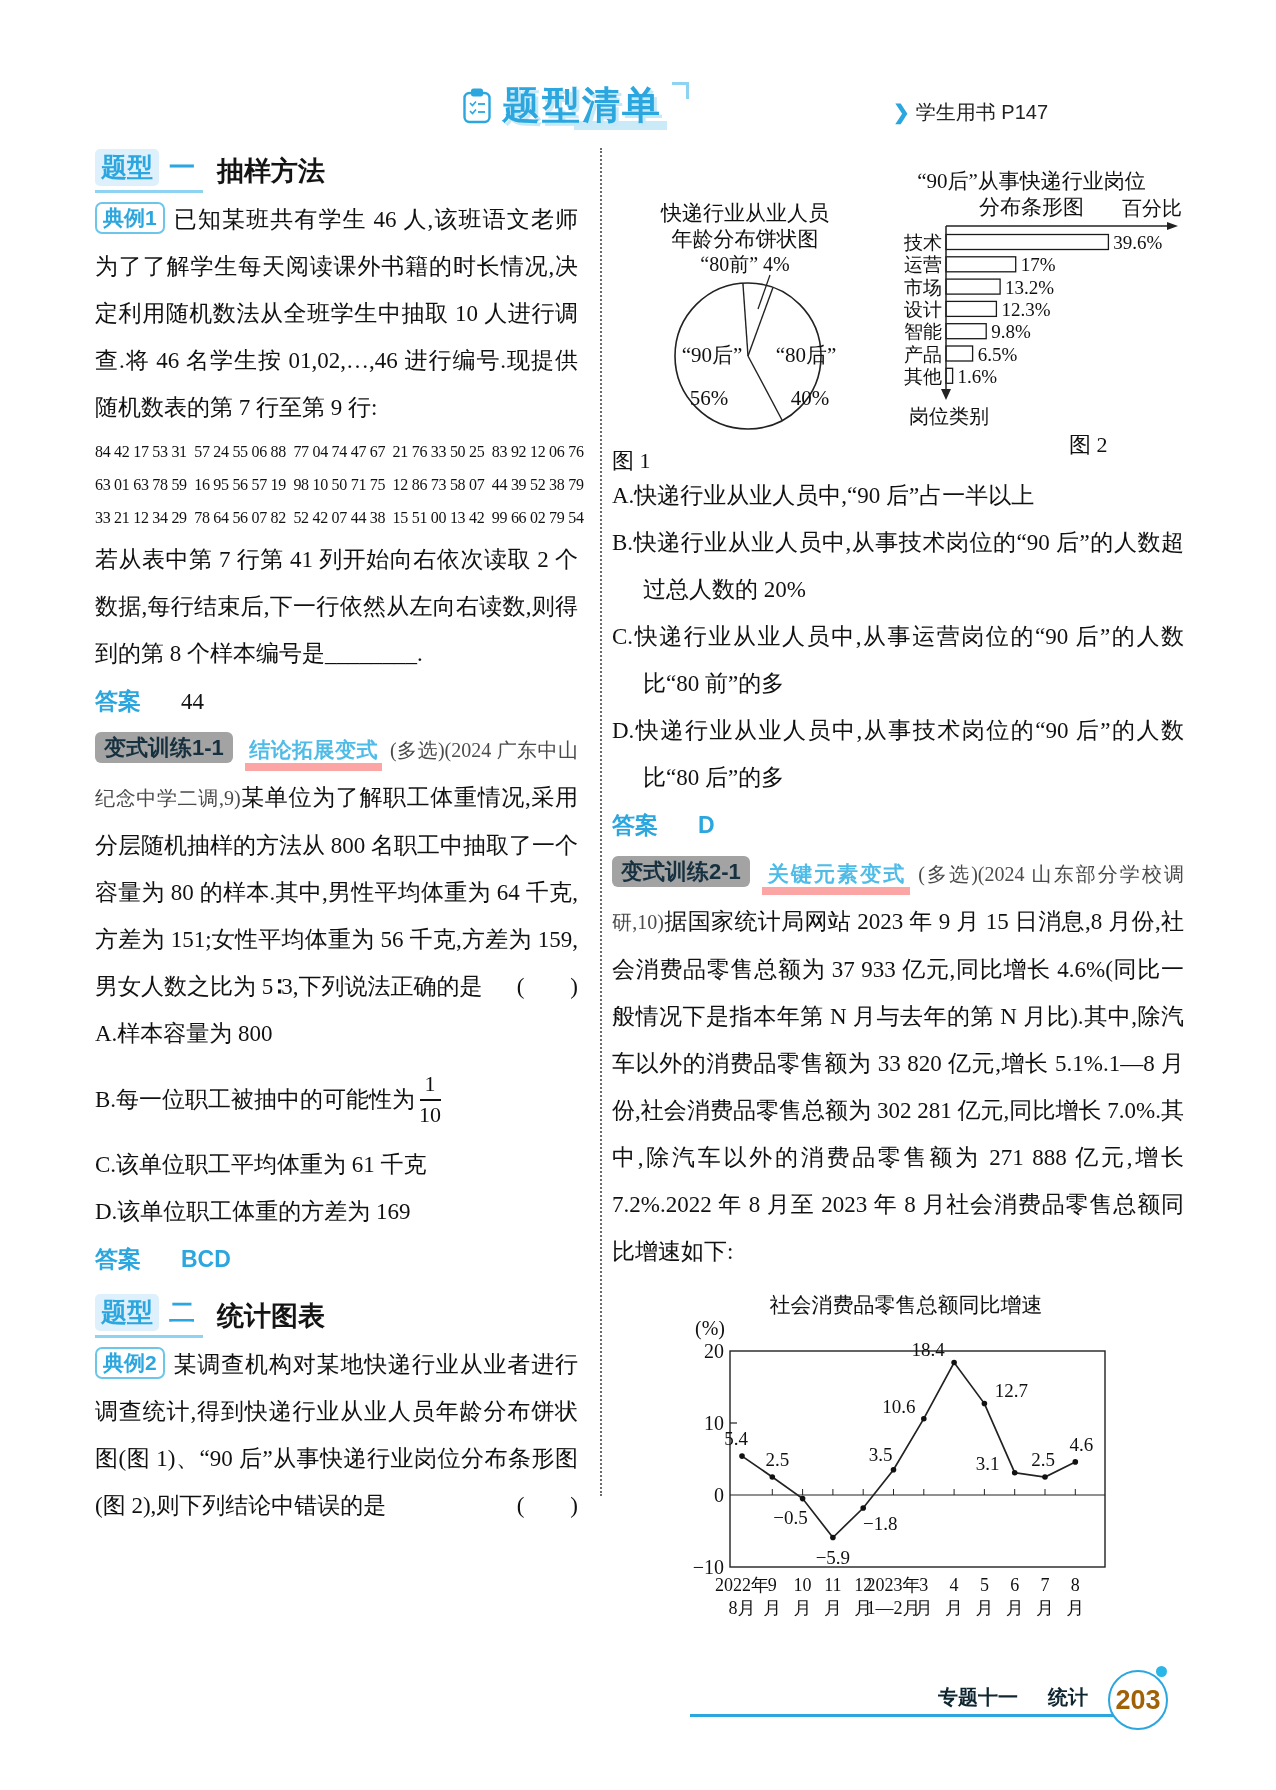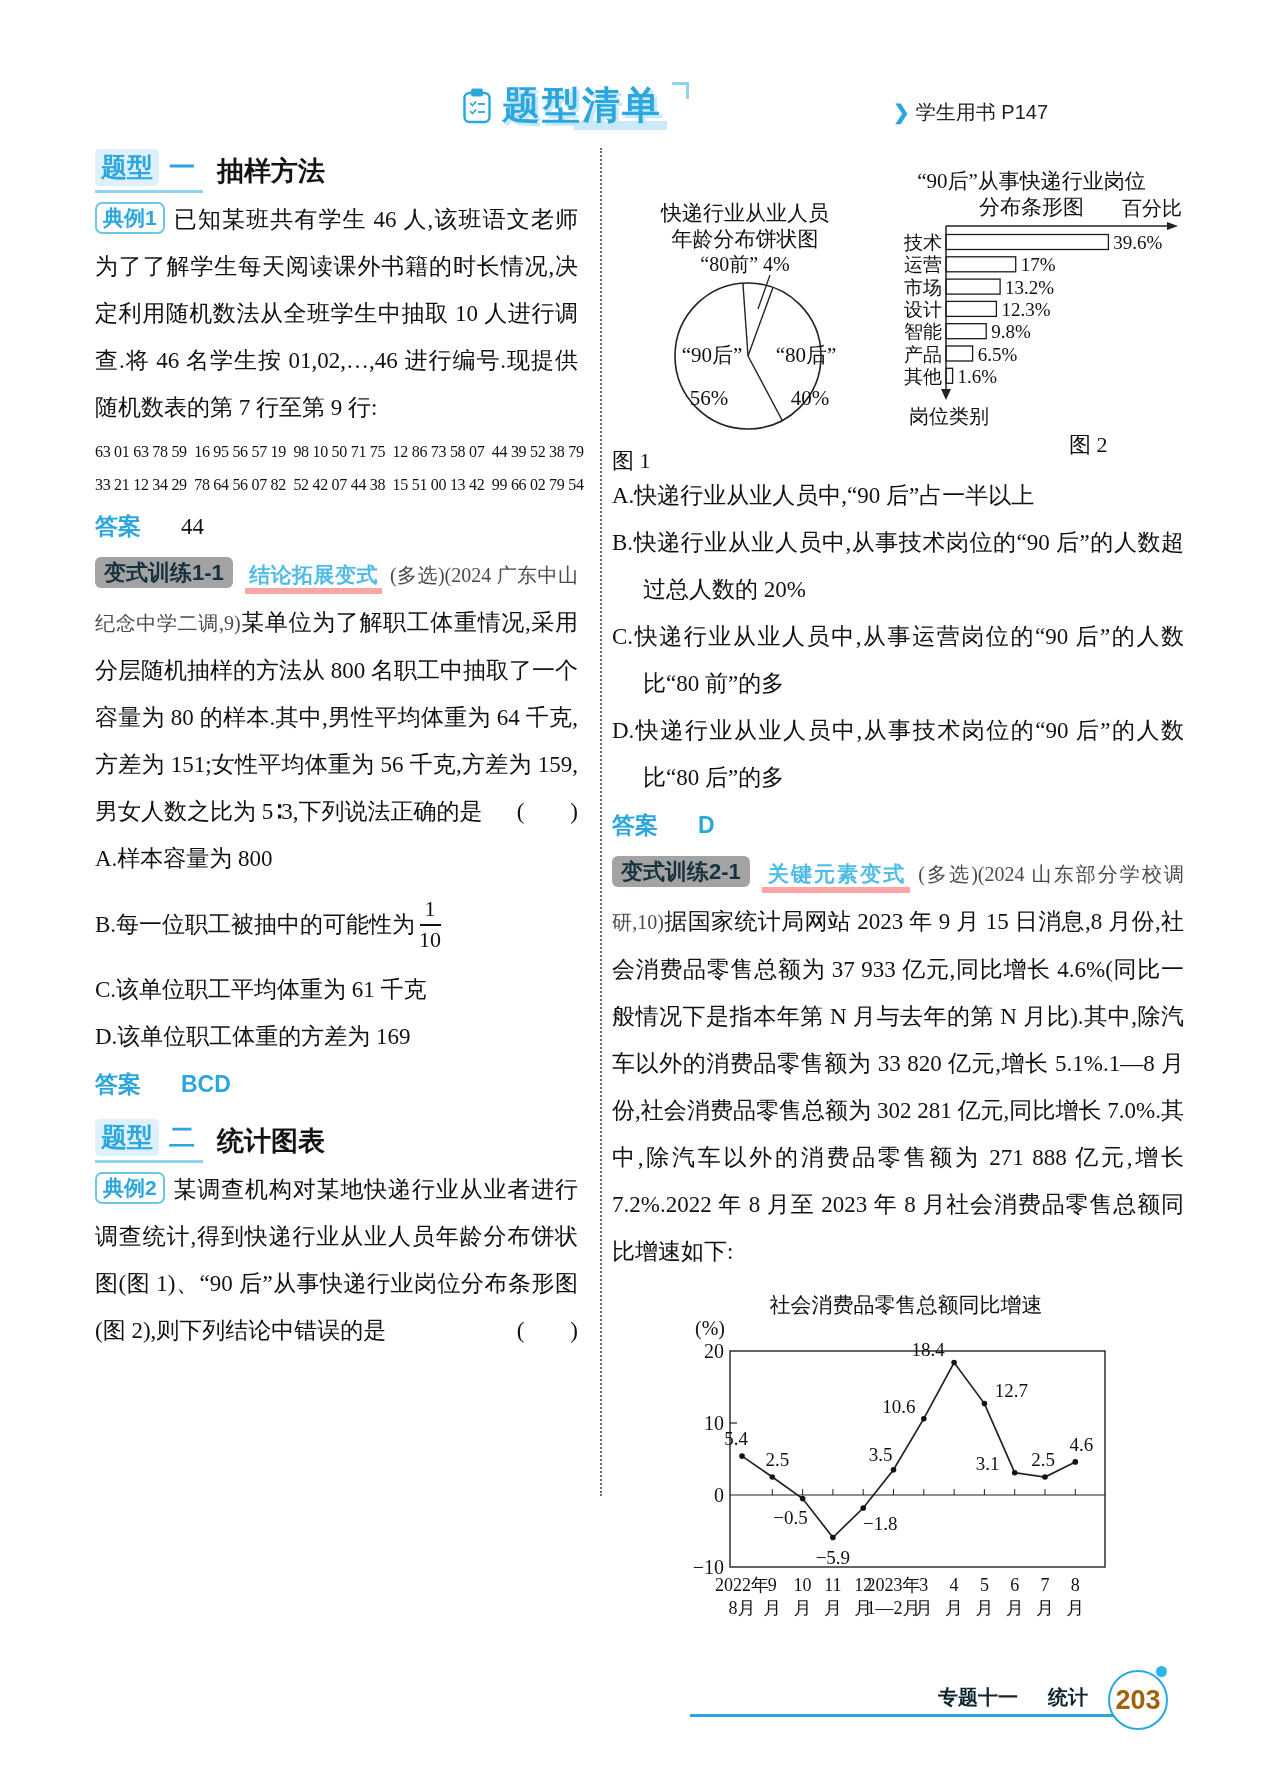--- a/index.html
+++ b/index.html
@@ -24,21 +24,21 @@
   .sec-tag{background:#DDF0FB;color:#2BA6DE;font-weight:bold;font-size:26px;padding:1px 6px;border-radius:5px;}
   .sec-num{color:#2BA6DE;font-weight:bold;font-size:26px;margin:0 8px 0 10px;}
   .sec-title{font-size:27px;font-weight:bold;color:#141414;margin-left:14px;}
   
   .para{font-size:23px;line-height:47px;text-align:justify;margin:0;}
   .badge-ex{display:inline-block;border:2px solid #6CC6EA;color:#2BA6DE;font-family:"Liberation Sans",sans-serif;
             font-weight:bold;font-size:21px;line-height:28px;padding:0 6px;border-radius:7px;margin-right:8px;vertical-align:2px;}
   .badge-var{display:inline-block;background:#a3a3a3;color:#16303F;font-family:"Liberation Sans",sans-serif;
              font-weight:bold;font-size:22px;line-height:31px;padding:0 9px;border-radius:6px;margin-right:12px;vertical-align:2px;}
   .var-tag{color:#4FBCE8;font-family:"Liberation Sans",sans-serif;font-size:21px;font-weight:bold;
-           border-bottom:6px solid #fca5a5;padding:0 4px 2px;margin-right:8px;}
+           border-bottom:8px solid #fca5a5;padding:0 4px 2px;margin-right:8px;}
   .meta{color:#4a4a4a;font-size:20px;}
   .paren-right{float:right;}
   
   .rtable{margin:4px 0 2px;}
   .rtable-row{font-size:16px;line-height:33px;white-space:pre;letter-spacing:-0.3px;}
   
   .answer-row{display:flex;align-items:center;gap:40px;font-size:23px;line-height:47px;margin:1px 0;}
   .answer-label{color:#2BA6DE;font-family:"Liberation Sans",sans-serif;font-weight:bold;font-size:23px;}
   .answer-val.blue{color:#2BA6DE;font-weight:bold;font-family:"Liberation Sans",sans-serif;}
   
@@ -98,24 +98,26 @@
         <span class="sec-num">一</span>
       </span>
       <span class="sec-title">抽样方法</span>
     </div>
 
     <p class="para">
       <span class="badge-ex">典例1</span><span>已知某班共有学生 46 人,该班语文老师为了了解学生每天阅读课外书籍的时长情况,决定利用随机数法从全班学生中抽取 10 人进行调查.将 46 名学生按 01,02,…,46 进行编号.现提供随机数表的第 7 行至第 9 行:</span>
     </p>
 
     <div class="rtable" id="random-table">
+        <div class="rtable-row">84 42 17 53 31  57 24 55 06 88  77 04 74 47 67  21 76 33 50 25  83 92 12 06 76</div>
         <div class="rtable-row">63 01 63 78 59  16 95 56 57 19  98 10 50 71 75  12 86 73 58 07  44 39 52 38 79</div>
         <div class="rtable-row">33 21 12 34 29  78 64 56 07 82  52 42 07 44 38  15 51 00 13 42  99 66 02 79 54</div>
       </div>
 
+    <p class="para">若从表中第 7 行第 41 列开始向右依次读取 2 个数据,每行结束后,下一行依然从左向右读数,则得到的第 8 个样本编号是________.</p>
 
     <div class="answer-row">
       <span class="answer-label">答案</span>
       <span class="answer-val">44</span>
     </div>
 
     <p class="para">
       <span class="badge-var">变式训练1-1</span><span class="var-tag">结论拓展变式</span><span class="meta">(多选)(2024 广东中山纪念中学二调,9)</span><span>某单位为了解职工体重情况,采用分层随机抽样的方法从 800 名职工中抽取了一个容量为 80 的样本.其中,男性平均体重为 64 千克,方差为 151;女性平均体重为 56 千克,方差为 159,男女人数之比为 5∶3,下列说法正确的是</span><span class="paren-right">(　　)</span>
     </p>
 

